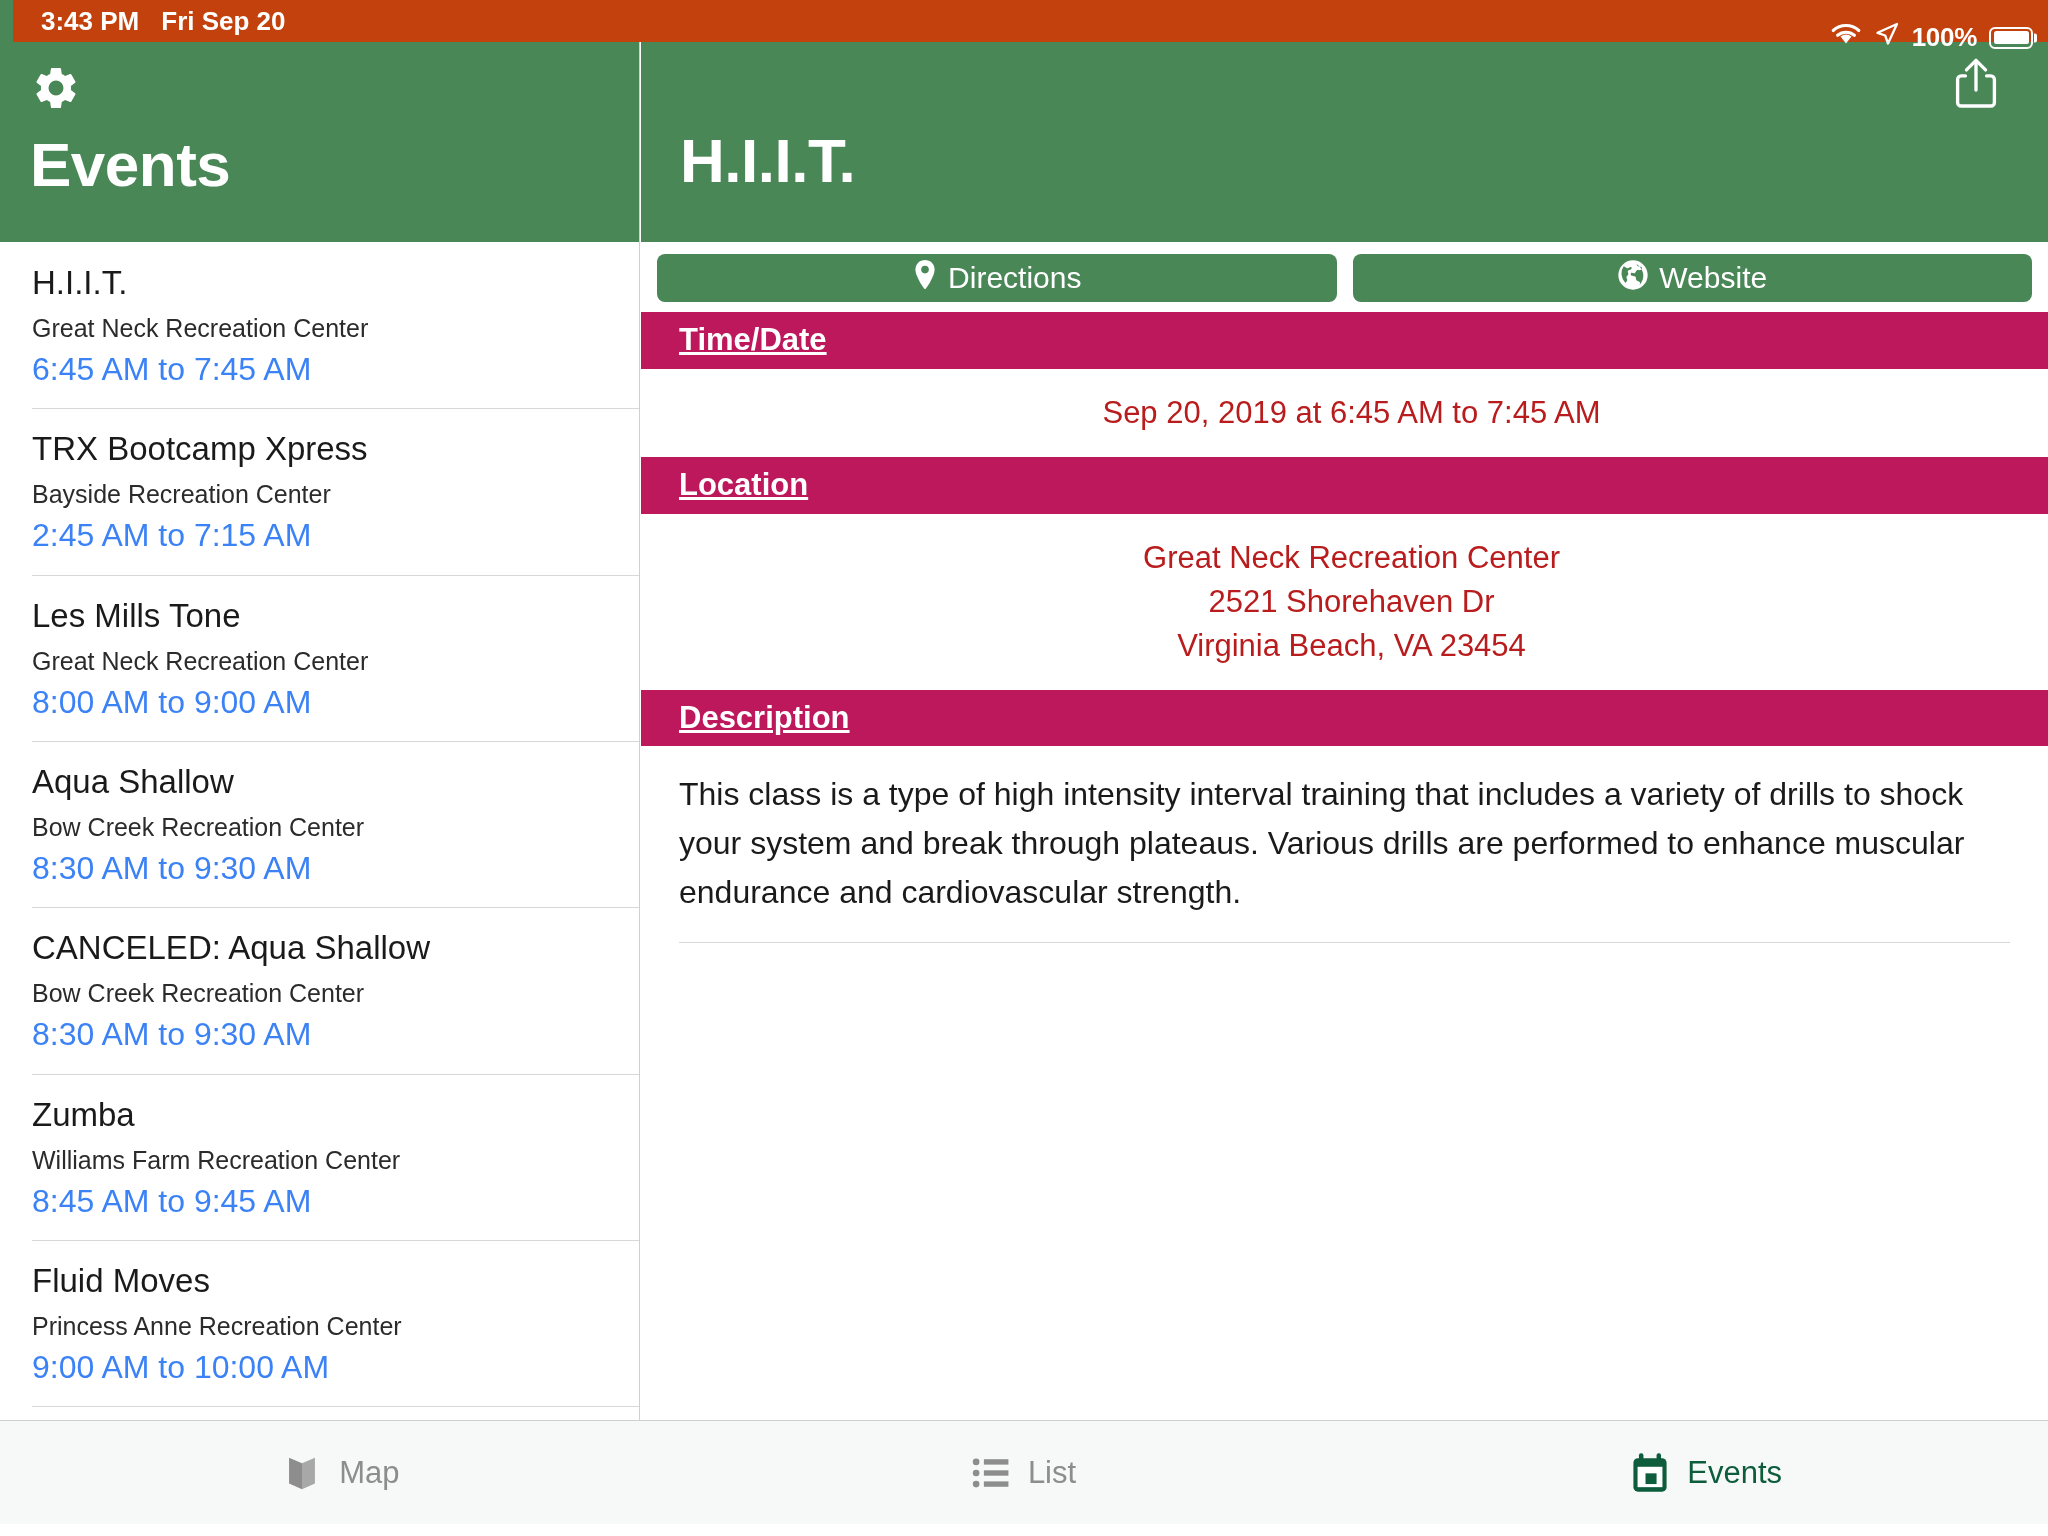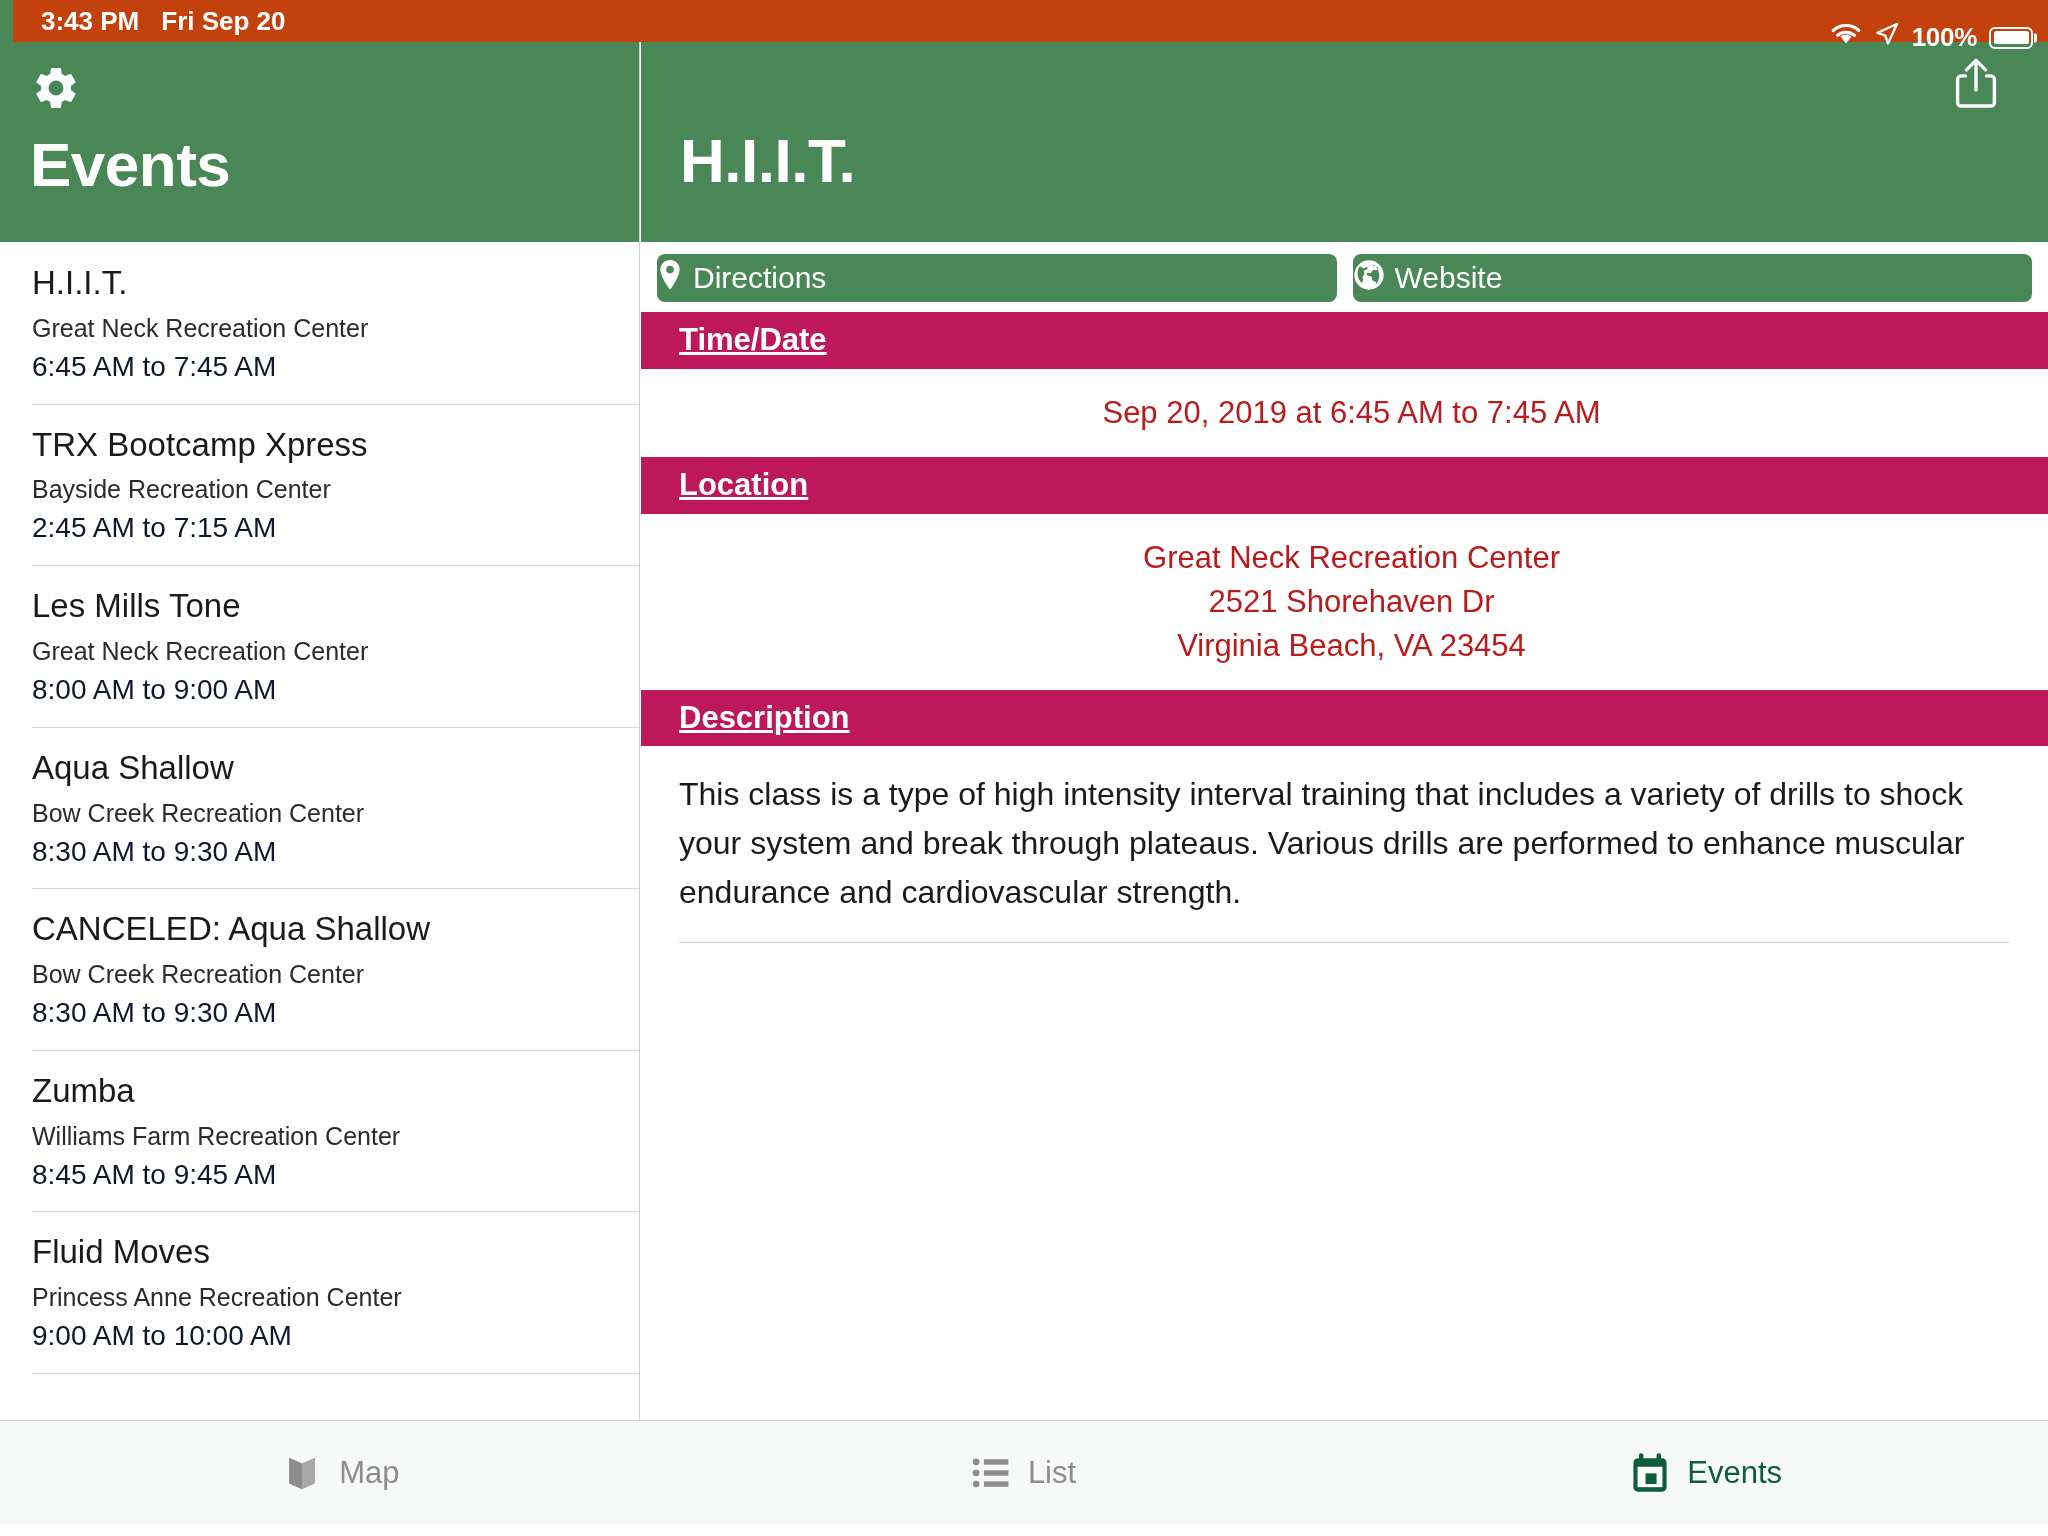--- a/index.html
+++ b/index.html
@@ -58,21 +58,21 @@
   .event-row {
     position:relative; padding:22px 30px 20px 32px;
     background:#ffffff;
   }
   .event-row + .event-row::before {
     content:""; position:absolute; left:32px; right:0; top:0;
     height:1px; background:#d8d8d8;
   }
   .ev-title { font-size:33px; color:#1a1a1a; font-weight:400; line-height:1.18; }
   .ev-loc   { font-size:25px; color:#2b2b2b; margin-top:10px; line-height:1.2; }
-  .ev-time  { font-size:28px; color:#0f172a; margin-top:7px; line-height:1.2; }
+  .ev-time  { font-size:32px; color:#3b82f6; margin-top:7px; line-height:1.2; }
   .list-tail { position:relative; height:16px; }
   .list-tail::before {
     content:""; position:absolute; left:32px; right:0; top:0; height:1px; background:#d8d8d8;
   }
 
   
   .detail {
     position:absolute; left:641px; top:0; width:1407px; height:1432px;
     background:#ffffff; z-index:5;
   }
@@ -86,21 +86,21 @@
   .detail-title {
     position:absolute; left:39px; top:130px;
     font-size:62px; font-weight:700; letter-spacing:-0.5px; line-height:1;
   }
   .action-bar {
     display:flex; gap:16px; padding:12px 16px 10px 16px; background:#ffffff;
   }
   .action-btn {
     flex:1; background:#4a8757; color:#ffffff;
     border-radius:8px; height:48px;
-    display:flex; align-items:center; gap:10px;
+    display:flex; align-items:center; justify-content:center; gap:10px;
     font-size:30px; font-weight:400;
   }
   .section-header {
     background:#be185d; color:#ffffff;
     font-size:31px; font-weight:700;
     padding:9px 0 9px 38px; line-height:1.25;text-decoration:underline;
   }
   .section-body { padding:22px 38px 22px 52px; }
   .section-body .line { font-size:31px; color:#b91c1c; line-height:1.42;text-align:center; }
   .desc-body { padding:24px 40px 0 38px; }

